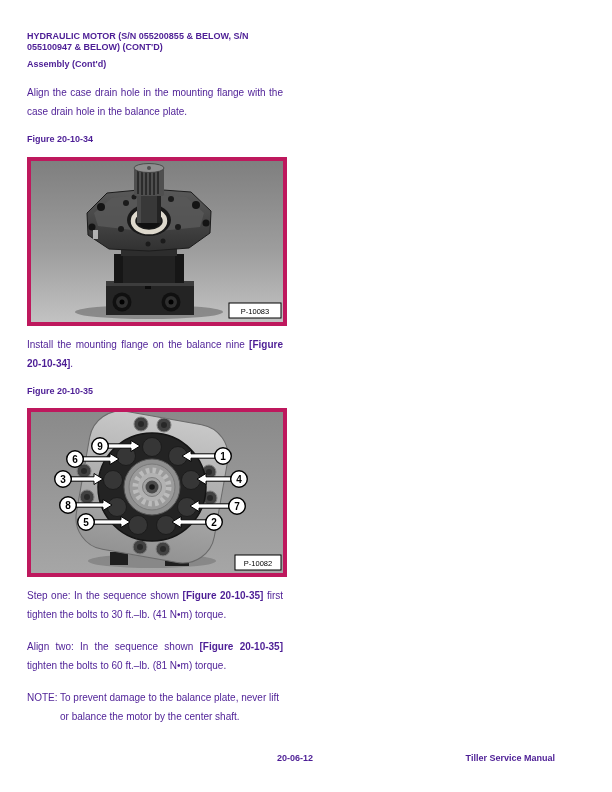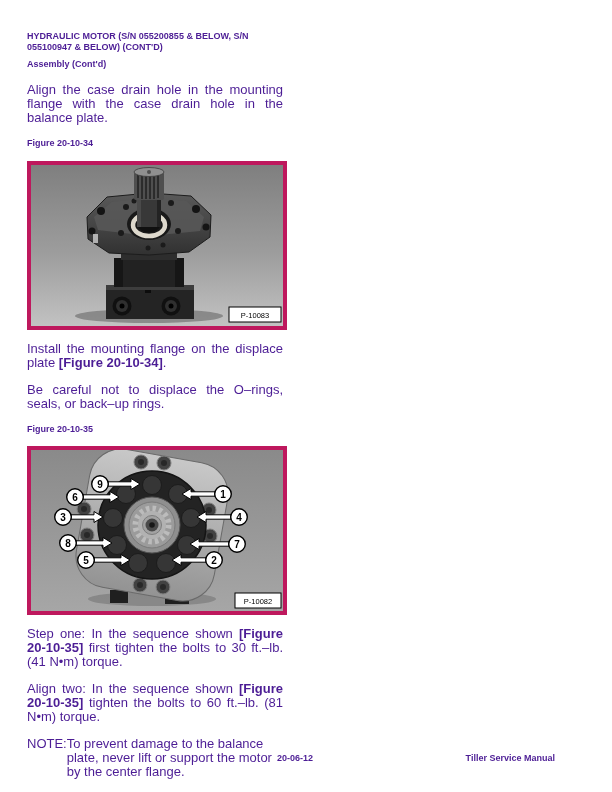--- a/index.html
+++ b/index.html
@@ -20,23 +20,23 @@
   h1,h2,h3{
     font-size:9px;
     line-height:11.4px;
     font-weight:bold;
     margin:0;
   }
   h1{margin:0 0 5px 0;}
   h2{margin:0 0 13px 0;}
   h3.fig-caption{margin:0 0 11px 0;}
   p{
-    font-size:13px;
-    line-height:14px;
-    margin:12px 0 13px 0;
+    font-size:10px;
+    line-height:19px;
+    margin:6px 0 13px 0;
     text-align:justify;
   }
   p b{font-weight:bold;}
   figure.photo-frame{
     width:252px;height:161px;
     border:4px solid #be185d;
     margin:0 0 9px 0;
     padding:0;
     background:#9a9a9a;
   }
@@ -149,23 +149,22 @@
           <circle cx="118" cy="7" r="2" fill="#4f4f4f"></circle>
         </g>
 
         <g>
           <rect x="198" y="142" width="52" height="15" fill="#ffffff" stroke="#000000" stroke-width="1"></rect>
           <text class="photo-tag" x="224" y="153" text-anchor="middle">P-10083</text>
         </g>
       </svg>
     </figure>
 
-    <p><span>Install the mounting flange on the displace plate </span><b>[Figure 20-10-34]</b><span>.</span></p>
-
-    <p>Be careful not to displace the O–rings, seals, or back–up rings.</p>
+    <p><span>Install the mounting flange on the balance nine </span><b>[Figure 20-10-34]</b><span>.</span></p>
+
 
 
     <h3 class="fig-caption">Figure 20-10-35</h3>
 
     <figure class="photo-frame">
       <svg width="252" height="161" viewBox="0 0 252 161">
         <defs>
           <linearGradient id="bg2" x1="0" y1="0" x2="0" y2="1">
             <stop offset="0" stop-color="#8a8a8a"></stop>
             <stop offset="1" stop-color="#a6a6a6"></stop>
@@ -286,21 +285,21 @@
         </g>
       </svg>
     </figure>
 
     <p><span>Step one: In the sequence shown </span><b>[Figure 20-10-35]</b><span> first tighten the bolts to 30 ft.–lb. (41 N•m) torque.</span></p>
 
     <p><span>Align two: In the sequence shown </span><b>[Figure 20-10-35]</b><span> tighten the bolts to 60 ft.–lb. (81 N•m) torque.</span></p>
 
     <p class="note">
       <span class="note-label">NOTE:</span>
-      <span class="note-text">To prevent damage to the balance plate, never lift or support the motor by the center flange.</span>
+      <span class="note-text">To prevent damage to the balance plate, never lift or balance the motor by the center shaft.</span>
     </p>
 
   </div>
 
   <div class="footer">
     <span class="page-number">20-06-12</span>
     <span class="manual-title">Tiller Service Manual</span>
   </div>
 </div>
 

